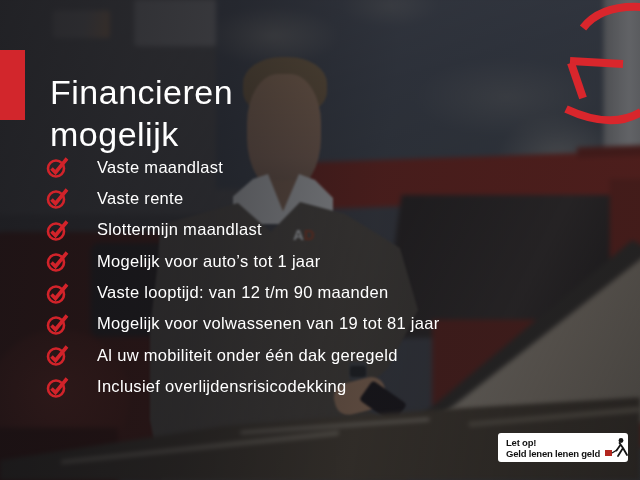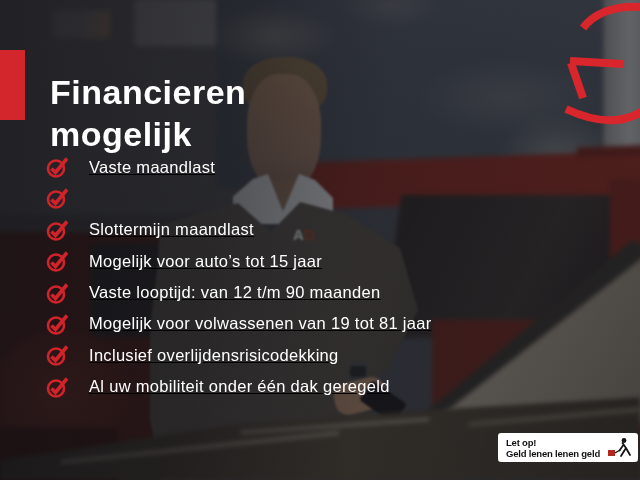--- a/index.html
+++ b/index.html
@@ -75,28 +75,28 @@
     transform:rotate(-4deg);border-radius:3px;}
   .ph-streak3{left:468px;top:24px;width:172px;height:6px;background:#6f695d;opacity:.5;
     transform:rotate(-5deg);border-radius:3px;}
 
   .overlay{inset:0;background:linear-gradient(97deg,
     rgba(17,17,21,.78) 0%,rgba(17,17,21,.62) 34%,rgba(20,20,24,.42) 58%,rgba(20,20,24,.34) 100%);}
 
   
   .redbar{left:0;top:50px;width:25px;height:70px;background:#d2262c;}
   .title{left:50px;top:48px;width:240px;color:#fff;font-size:34px;line-height:42px;
-    font-weight:700;letter-spacing:.5px;}
+    font-weight:400;letter-spacing:.5px;}
   .checklist{left:46px;top:156px;width:420px;margin:0;padding:0;list-style:none;position:absolute;}
-  .checklist li{position:relative;display:flex;align-items:center;gap:20px;height:22px;
-    margin-bottom:9.4px;text-decoration:underline;}
+  .checklist li{position:relative;display:flex;align-items:center;gap:28px;height:22px;
+    margin-bottom:9.4px;}
   .checklist .chk{position:relative;flex:0 0 23px;height:22px;}
   .checklist .txt{position:relative;color:#fff;font-size:16.5px;letter-spacing:.3px;white-space:nowrap;}
   .cornerlogo{left:553px;top:0;width:87px;height:132px;overflow:visible;}
-  .badge{left:498px;top:433px;width:140px;height:29px;background:#fff;border-radius:3px;
+  .badge{left:498px;top:433px;width:130px;height:29px;background:#fff;border-radius:3px;
     display:flex;align-items:center;padding:0 5px 0 8px;gap:4px;}
   .badge .bt{position:relative;flex:1;color:#121212;font-size:9.5px;font-weight:700;line-height:11px;
     letter-spacing:-.2px;white-space:nowrap;}
   .badge .bi{position:relative;flex:0 0 26px;height:22px;}
 </style>
 </head>
 <body>
 
 <div class="stage">
 
@@ -157,38 +157,39 @@
         </span>
       <span class="txt">Vaste maandlast</span>
     </li>
     <li>
       <span class="chk">
           <svg width="23" height="22" viewBox="0 0 23 22">
             <circle cx="10" cy="12.5" r="8" fill="none" stroke="#d2232a" stroke-width="2.6"></circle>
             <path d="M5.5 12.5 L9.5 16.5 L21 2.5" fill="none" stroke="#d2232a" stroke-width="3.6"></path>
           </svg>
         </span>
+      <span class="txt">Vaste rente</span>
     </li>
     <li>
       <span class="chk">
           <svg width="23" height="22" viewBox="0 0 23 22">
             <circle cx="10" cy="12.5" r="8" fill="none" stroke="#d2232a" stroke-width="2.6"></circle>
             <path d="M5.5 12.5 L9.5 16.5 L21 2.5" fill="none" stroke="#d2232a" stroke-width="3.6"></path>
           </svg>
         </span>
       <span class="txt">Slottermijn maandlast</span>
     </li>
     <li>
       <span class="chk">
           <svg width="23" height="22" viewBox="0 0 23 22">
             <circle cx="10" cy="12.5" r="8" fill="none" stroke="#d2232a" stroke-width="2.6"></circle>
             <path d="M5.5 12.5 L9.5 16.5 L21 2.5" fill="none" stroke="#d2232a" stroke-width="3.6"></path>
           </svg>
         </span>
-      <span class="txt">Mogelijk voor auto’s tot 15 jaar</span>
+      <span class="txt">Mogelijk voor auto’s tot 1 jaar</span>
     </li>
     <li>
       <span class="chk">
           <svg width="23" height="22" viewBox="0 0 23 22">
             <circle cx="10" cy="12.5" r="8" fill="none" stroke="#d2232a" stroke-width="2.6"></circle>
             <path d="M5.5 12.5 L9.5 16.5 L21 2.5" fill="none" stroke="#d2232a" stroke-width="3.6"></path>
           </svg>
         </span>
       <span class="txt">Vaste looptijd: van 12 t/m 90 maanden</span>
     </li>
@@ -201,30 +202,30 @@
         </span>
       <span class="txt">Mogelijk voor volwassenen van 19 tot 81 jaar</span>
     </li>
     <li>
       <span class="chk">
           <svg width="23" height="22" viewBox="0 0 23 22">
             <circle cx="10" cy="12.5" r="8" fill="none" stroke="#d2232a" stroke-width="2.6"></circle>
             <path d="M5.5 12.5 L9.5 16.5 L21 2.5" fill="none" stroke="#d2232a" stroke-width="3.6"></path>
           </svg>
         </span>
+      <span class="txt">Al uw mobiliteit onder één dak geregeld</span>
+    </li>
+    <li>
+      <span class="chk">
+          <svg width="23" height="22" viewBox="0 0 23 22">
+            <circle cx="10" cy="12.5" r="8" fill="none" stroke="#d2232a" stroke-width="2.6"></circle>
+            <path d="M5.5 12.5 L9.5 16.5 L21 2.5" fill="none" stroke="#d2232a" stroke-width="3.6"></path>
+          </svg>
+        </span>
       <span class="txt">Inclusief overlijdensrisicodekking</span>
-    </li>
-    <li>
-      <span class="chk">
-          <svg width="23" height="22" viewBox="0 0 23 22">
-            <circle cx="10" cy="12.5" r="8" fill="none" stroke="#d2232a" stroke-width="2.6"></circle>
-            <path d="M5.5 12.5 L9.5 16.5 L21 2.5" fill="none" stroke="#d2232a" stroke-width="3.6"></path>
-          </svg>
-        </span>
-      <span class="txt">Al uw mobiliteit onder één dak geregeld</span>
     </li>
   </ul>
 
   <svg class="cornerlogo" viewBox="0 0 87 132" style="overflow:visible">
     <g fill="none" stroke="#d9262c" stroke-width="8">
       <path d="M30 28 Q48 5 88 7"></path>
       <path d="M17 61 L70 64"></path>
       <path d="M18 63 L30 98"></path>
       <path d="M13 109 Q58 130 88 112"></path>
     </g>

